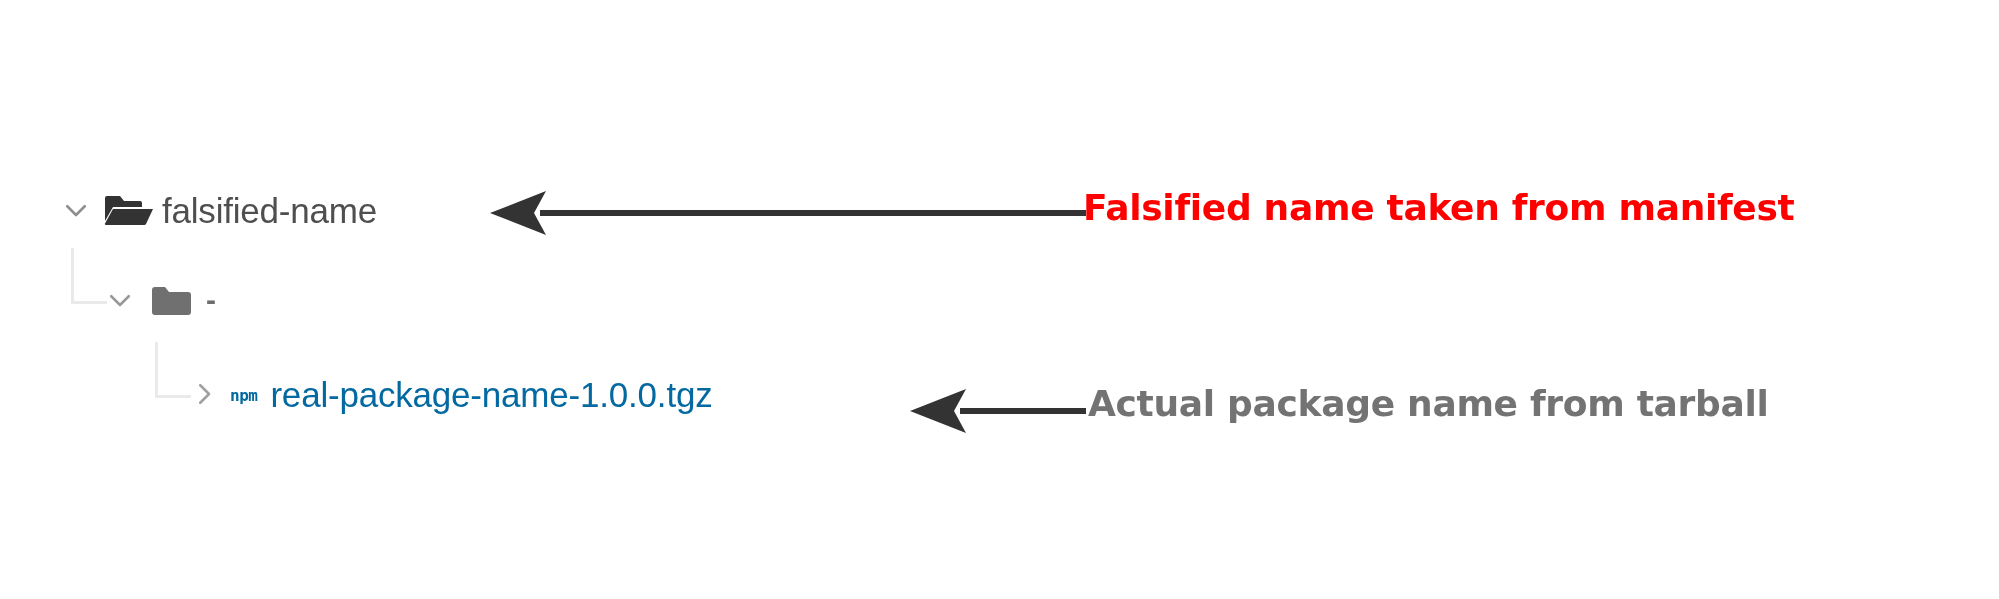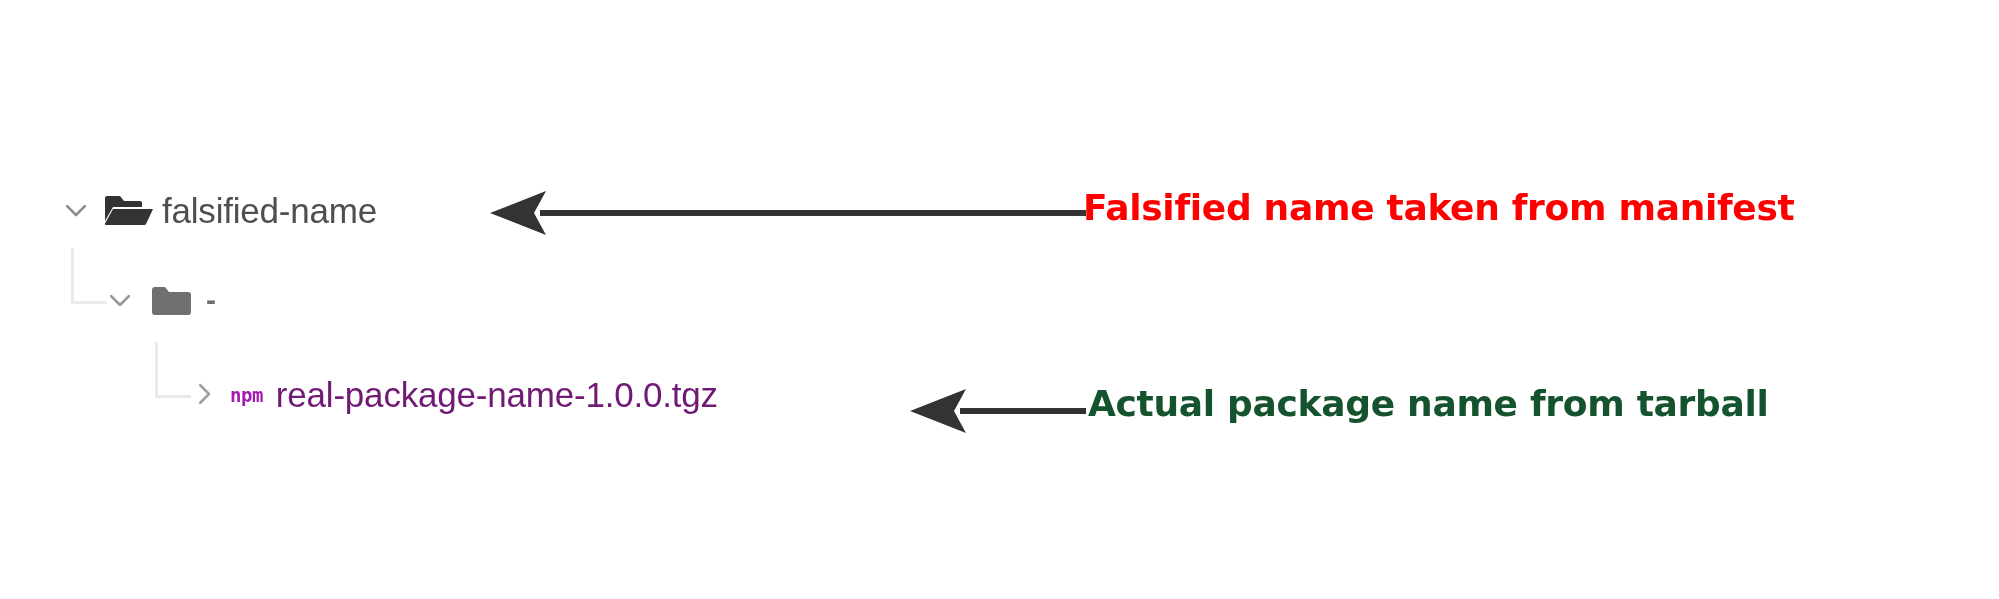--- a/index.html
+++ b/index.html
@@ -93,53 +93,53 @@
     justify-content: center;
     margin-right: 6px;
   }
   .folder svg { display: block; }
 
   
   .npm-badge {
     flex: 0 0 auto;
     font-family: "DejaVu Sans Mono", monospace;
     font-weight: bold;
-    font-size: 19px;
+    font-size: 16px;
     letter-spacing: -0.5px;
-    color: #a21caf;
+    color: #0369a1;
     margin-right: 13px;
     margin-top: 2px;
   }
 
   .node-label {
     font-size: 35px;
     line-height: 1;
     letter-spacing: -0.2px;
   }
   .label-dark  { color: #4f4f4f; }
   .label-mid   { color: #6e6e6e; font-size: 30px; font-weight: bold; }
-  .label-light { color: #701a75; }
+  .label-light { color: #0369a1; }
 
   
   .arrow {
     position: absolute;
   }
   .arrow svg { display: block; }
 
   .anno-text {
     position: absolute;
     font-family: "DejaVu Sans", sans-serif;
     font-weight: bold;
     font-size: 36px;
     line-height: 1;
     white-space: nowrap;
     letter-spacing: -0.3px;
   }
   .anno-red  { color: #FF0000; text-align: right; }
-  .anno-teal { color: #14532d; }
+  .anno-teal { color: #737373; }
 
   .arrow-1 { left: 488px; top: 190px; }
   .arrow-2 { left: 908px; top: 388px; }
 
   .text-1 { left: 1083px; top: 190px; }
   .text-2 { left: 1088px; top: 386px; }
 </style>
 </head>
 <body>
 

